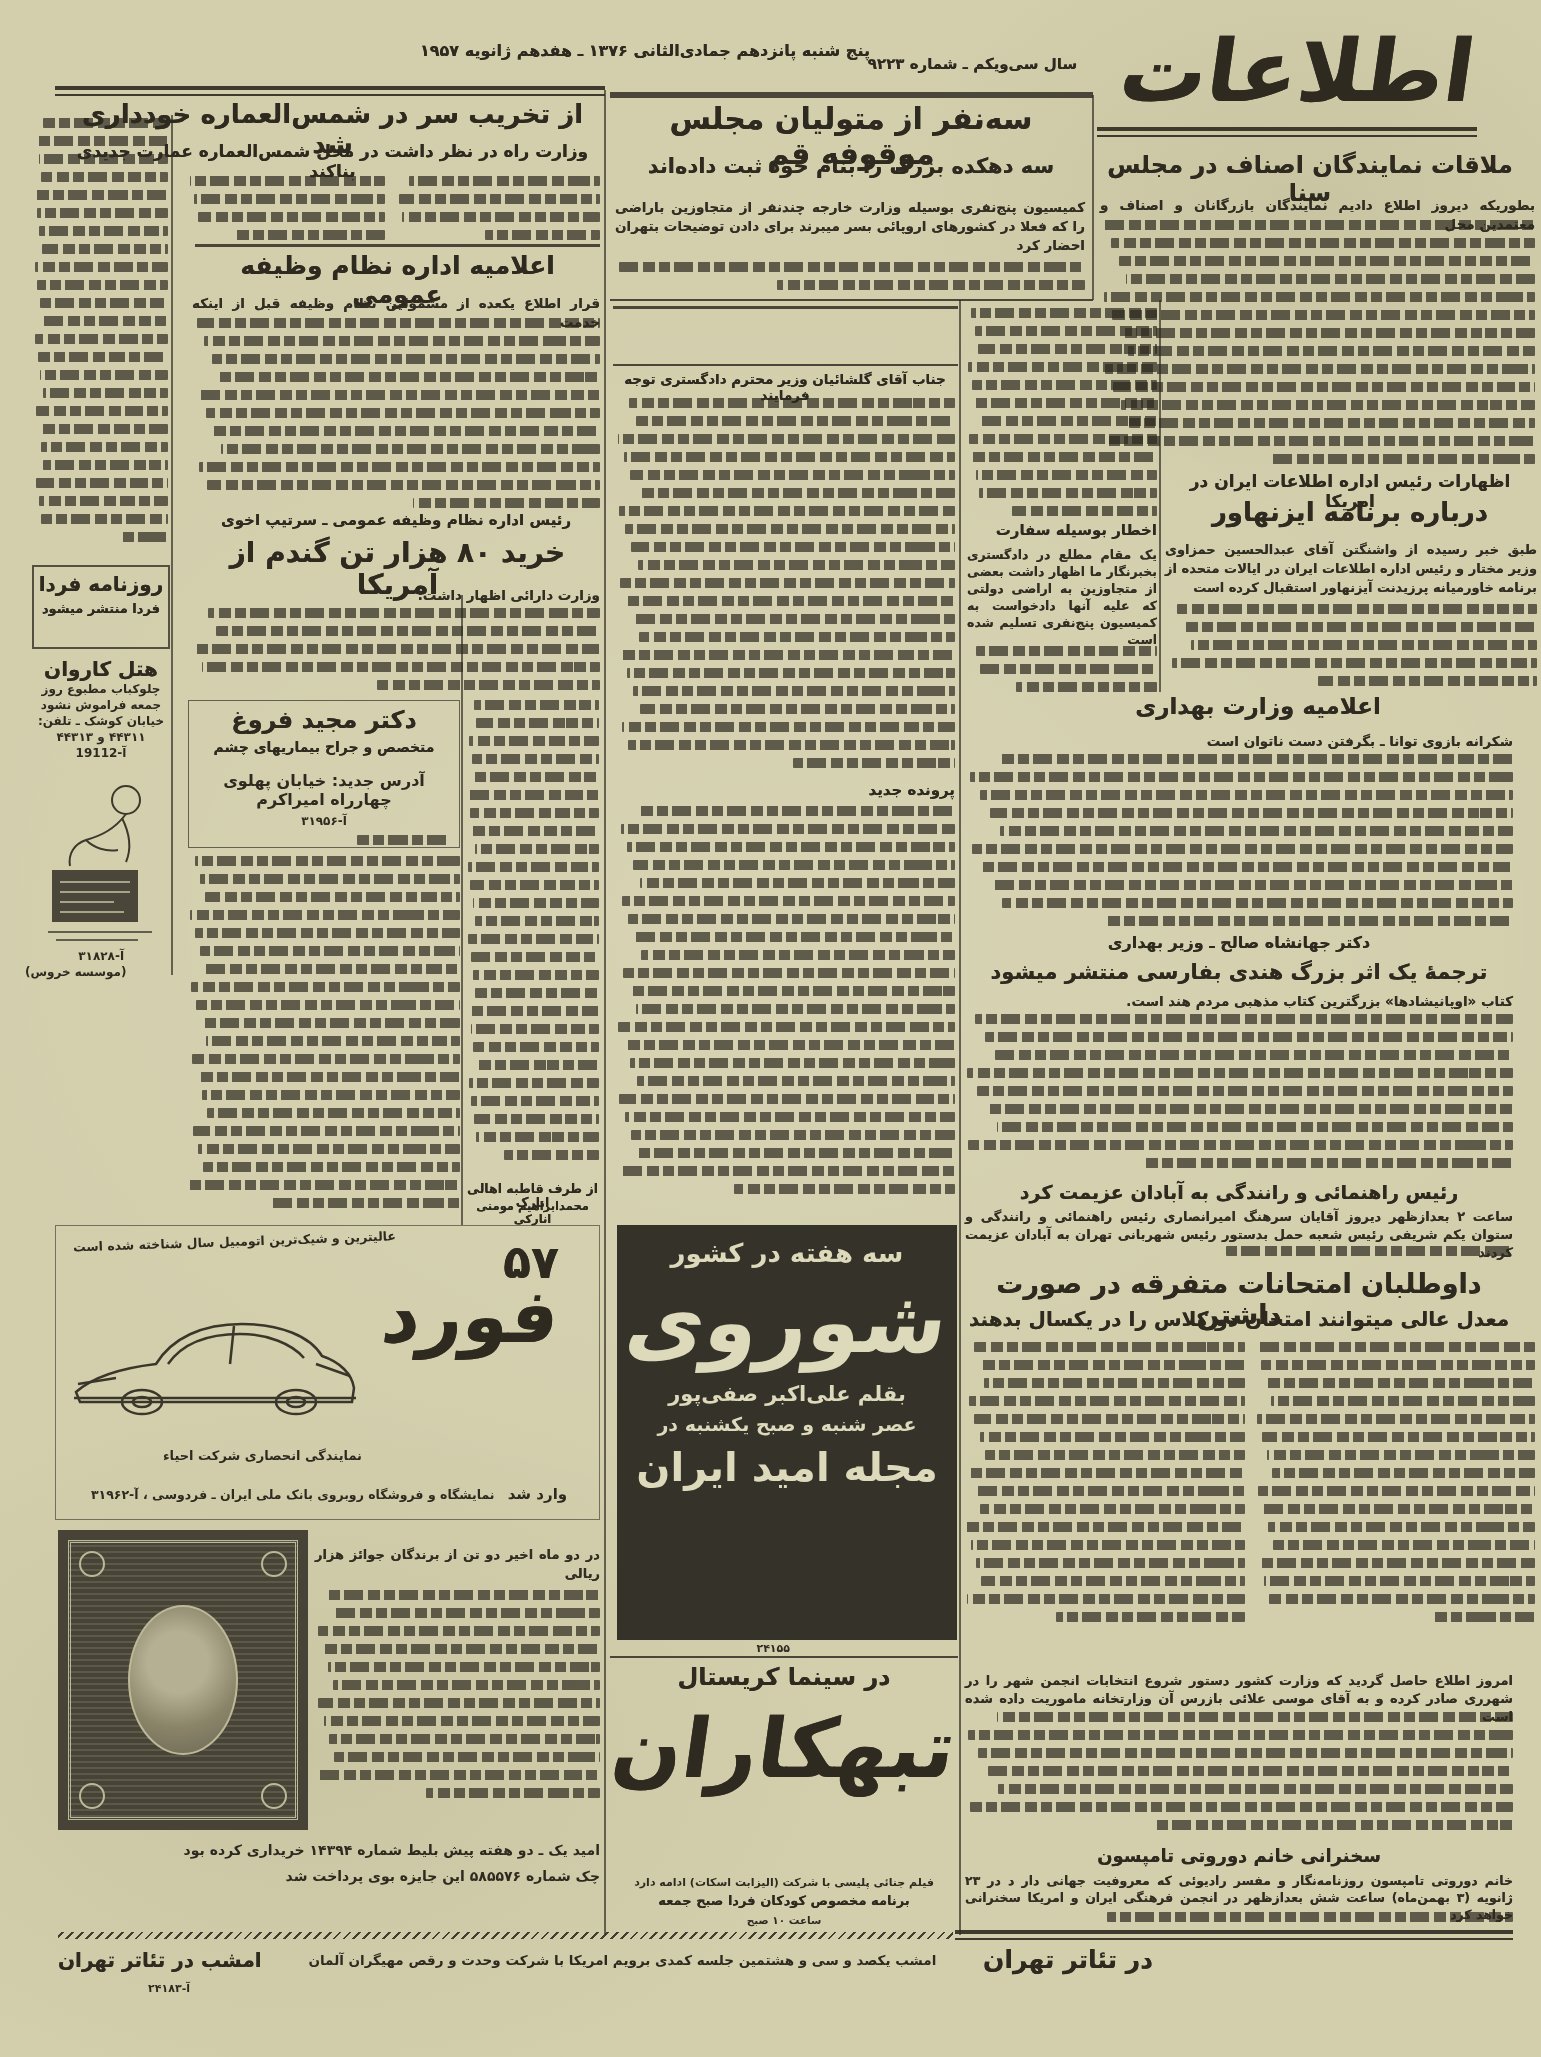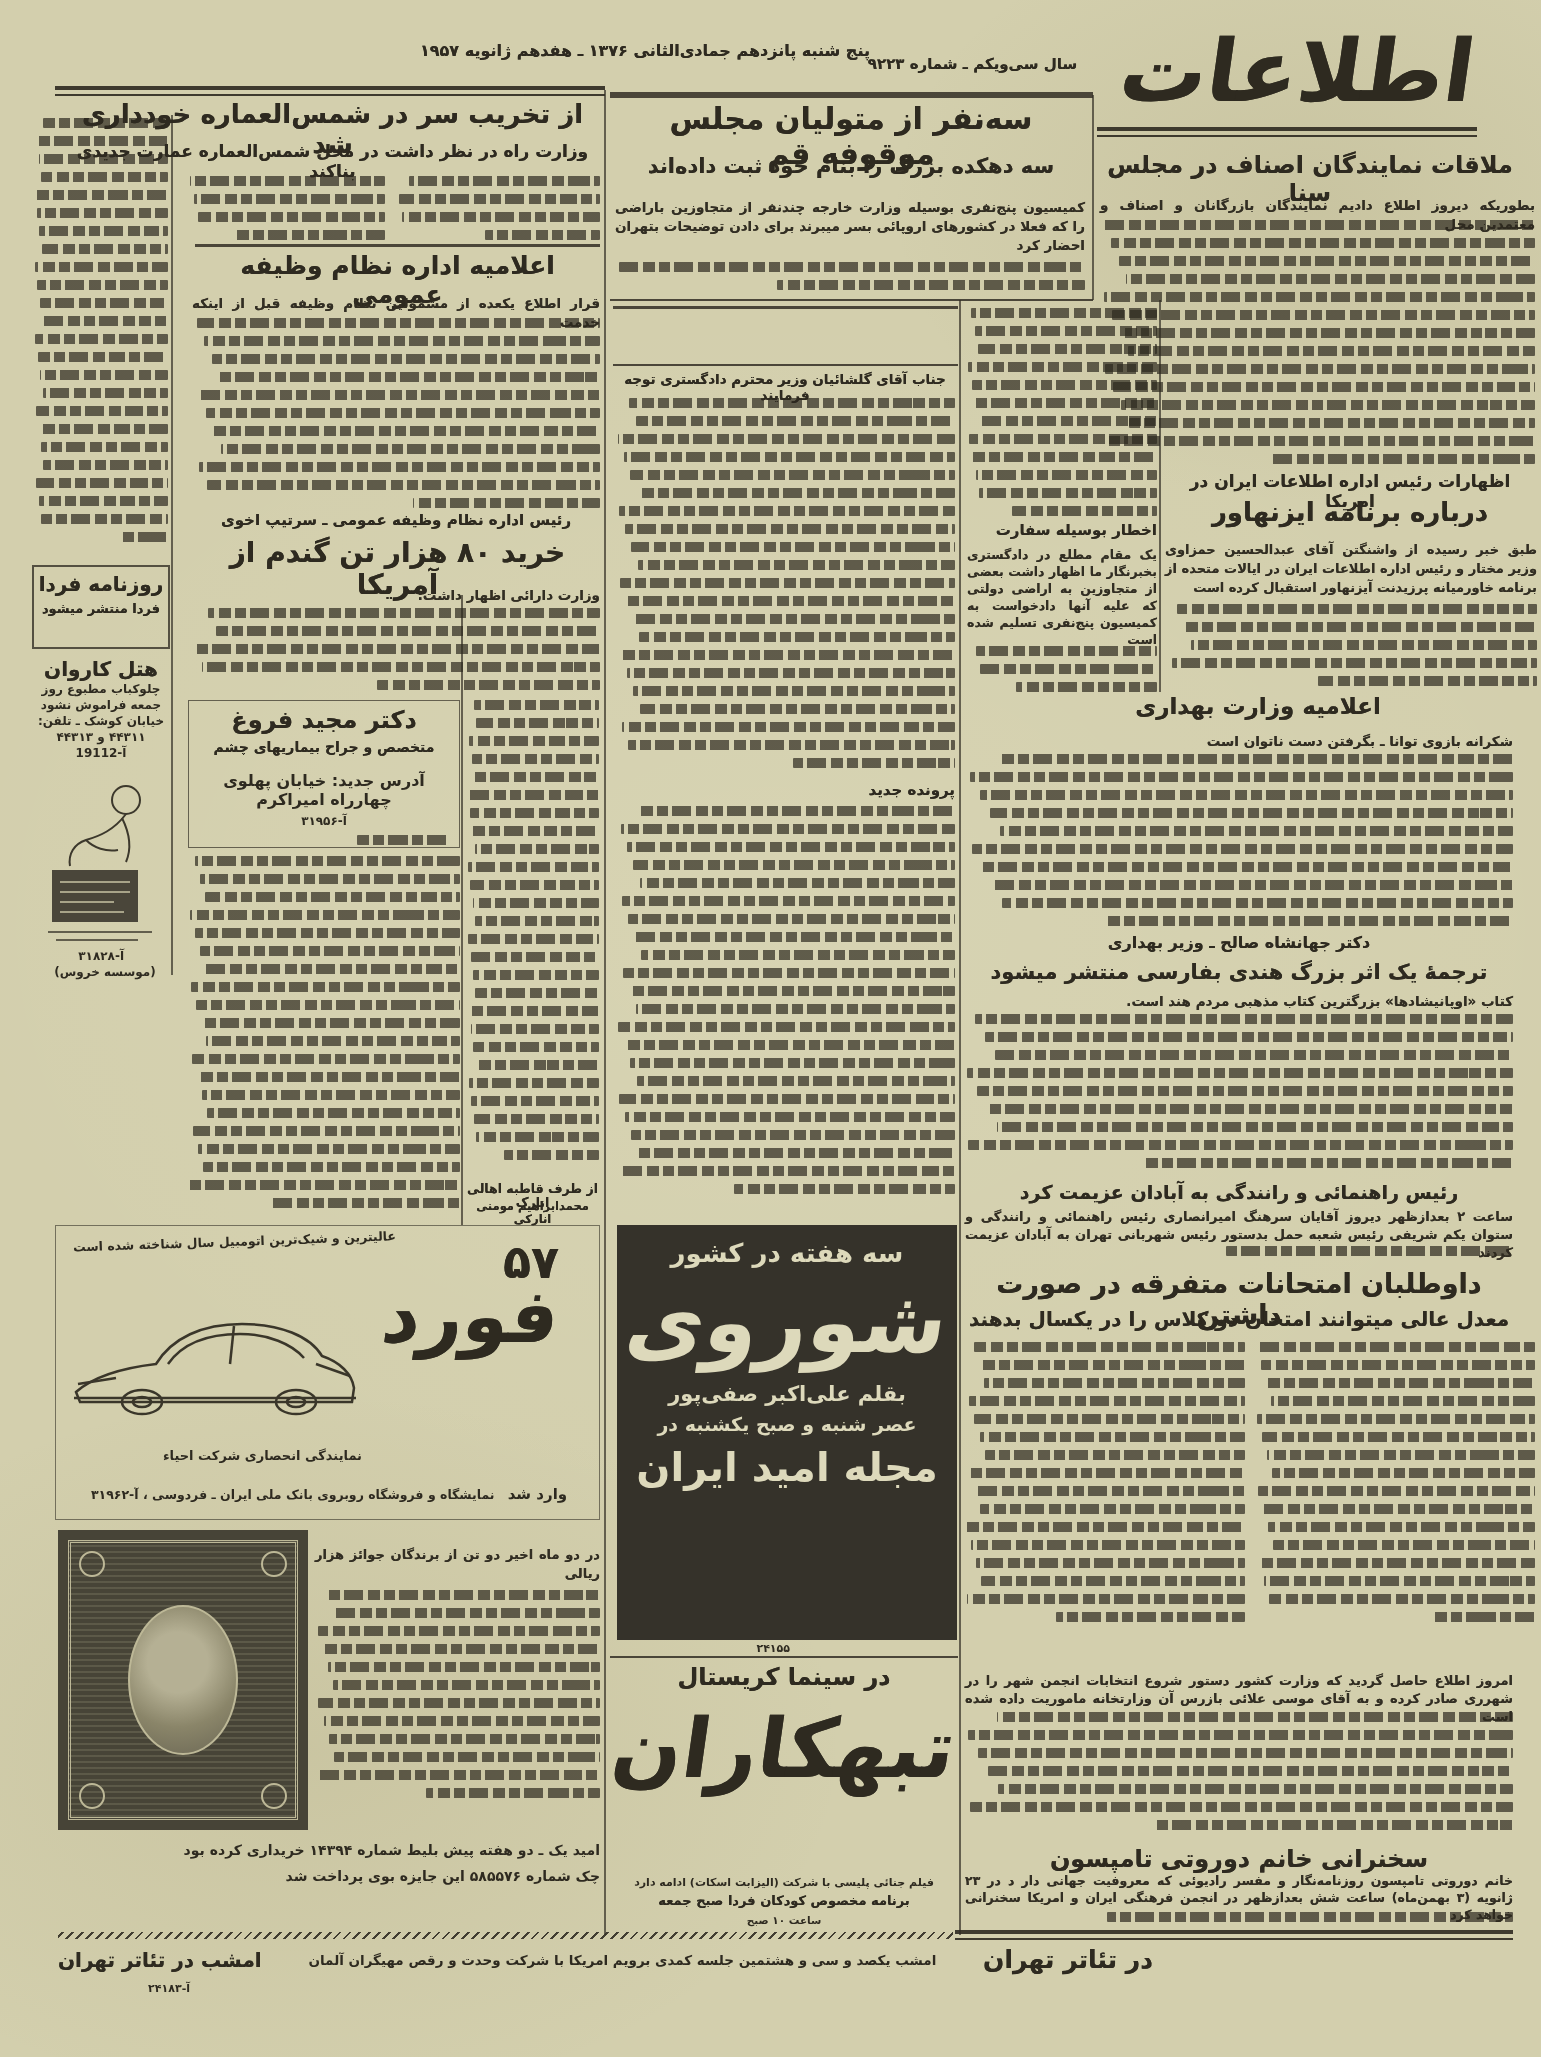--- a/index.html
+++ b/index.html
@@ -110,21 +110,21 @@
         <line x1="26" y1="124" x2="80" y2="124"></line>
         <line x1="26" y1="134" x2="90" y2="134"></line>
       </g>
       <g stroke="#3c382c" stroke-width="1.5" fill="none">
         <line x1="14" y1="154" x2="118" y2="154"></line>
         <line x1="22" y1="162" x2="104" y2="162"></line>
       </g>
     </svg>
   </div>
   <div class="abs small" style="left:34px;top:948px;width:90px">آ-۳۱۸۲۸</div>
-  <div class="abs small" style="left:36px;top:964px;width:138px;text-align:center">(موسسه خروس)</div>
+  <div class="abs small" style="left:25px;top:964px;width:138px;text-align:left">(موسسه خروس)</div>
 
   <div class="abs h" style="left:60px;top:142px;width:545px;font-size:17px">وزارت راه در نظر داشت در محل شمس‌العماره عمارت جدیدی بناکند</div>
   <div class="abs h" style="left:60px;top:100px;width:545px;font-size:26px">از تخریب سر در شمس‌العماره خودداری شد</div>
   <div class="abs sim" style="left:185px;top:176px;width:200px;height:66px">
       <div class="sim-line" style="width: 97.2609%; background-position: -11px 0px;"></div>
       <div class="sim-line" style="width: 95.4348%; background-position: -24px 0px;"></div>
       <div class="sim-line" style="width: 93.6087%; background-position: -37px 0px;"></div>
       <div class="sim-line" style="width: 76.3043%; background-position: -50px 0px;"></div>
     </div>
   <div class="abs sim" style="left:398px;top:176px;width:202px;height:66px">
@@ -417,21 +417,21 @@
   <div class="abs sim" style="left:965px;top:1712px;width:548px;height:128px">
       <div class="sim-line" style="width: 94.2174%; background-position: -49px 0px;"></div>
       <div class="sim-line" style="width: 99.3913%; background-position: -5px 0px;"></div>
       <div class="sim-line" style="width: 97.5652%; background-position: -18px 0px;"></div>
       <div class="sim-line" style="width: 95.7391%; background-position: -31px 0px;"></div>
       <div class="sim-line" style="width: 93.913%; background-position: -44px 0px;"></div>
       <div class="sim-line" style="width: 99.087%; background-position: 0px 0px;"></div>
       <div class="sim-line" style="width: 65.4348%; background-position: -13px 0px;"></div>
     </div>
 
-  <div class="abs h" style="left:965px;top:1846px;width:548px;font-size:24px">سخنرانی خانم دوروتی تامپسون</div>
+  <div class="abs h" style="left:965px;top:1846px;width:548px;font-size:18px">سخنرانی خانم دوروتی تامپسون</div>
   <div class="abs lead" style="left:965px;top:1872px;width:548px;height:36px;font-size:12.5px;line-height:17px">خانم دوروتی تامپسون روزنامه‌نگار و مفسر رادیوئی که معروفیت جهانی دار د در ۲۳ ژانویه (۳ بهمن‌ماه) ساعت شش بعدازظهر در انجمن فرهنگی ایران و امریکا سخنرانی خواهد کرد</div>
   <div class="abs sim" style="left:965px;top:1912px;width:548px;height:18px">
       <div class="sim-line" style="width: 74.1304%; background-position: -3px 0px;"></div>
     </div>
 
   <div class="abs invert" style="left:617px;top:1225px;width:340px;height:415px;padding-top:14px">
     <div class="h" style="font-size:26px">سه هفته در کشور</div>
     <div class="h skew" style="font-size:86px;margin-top:4px">شوروی</div>
     <div class="h" style="font-size:21px;margin-top:10px">بقلم علی‌اکبر صفی‌پور</div>
     <div class="h" style="font-size:19px;margin-top:8px">عصر شنبه و صبح یکشنبه در</div>

